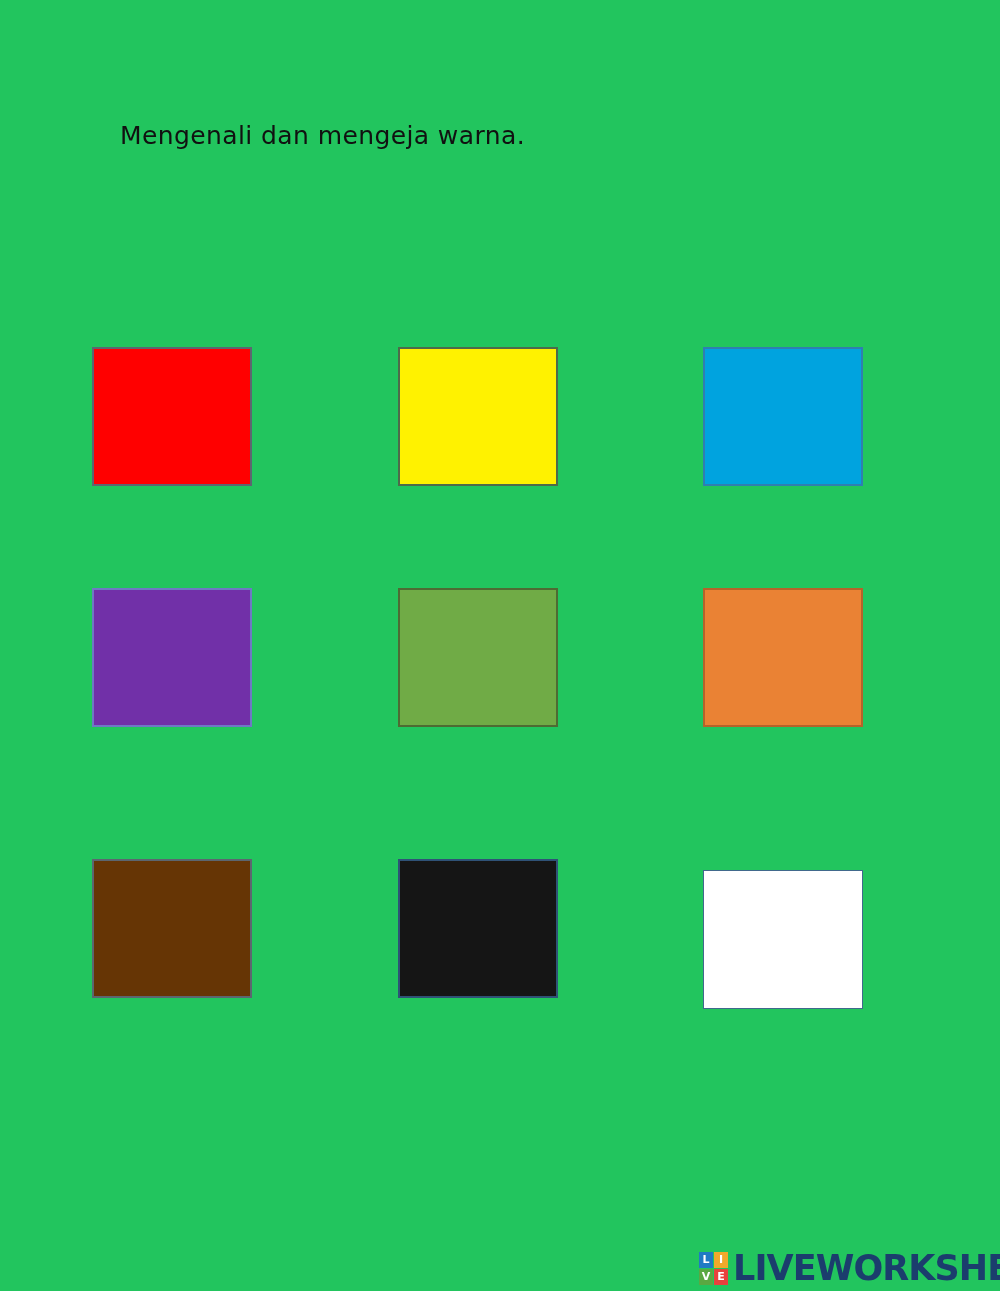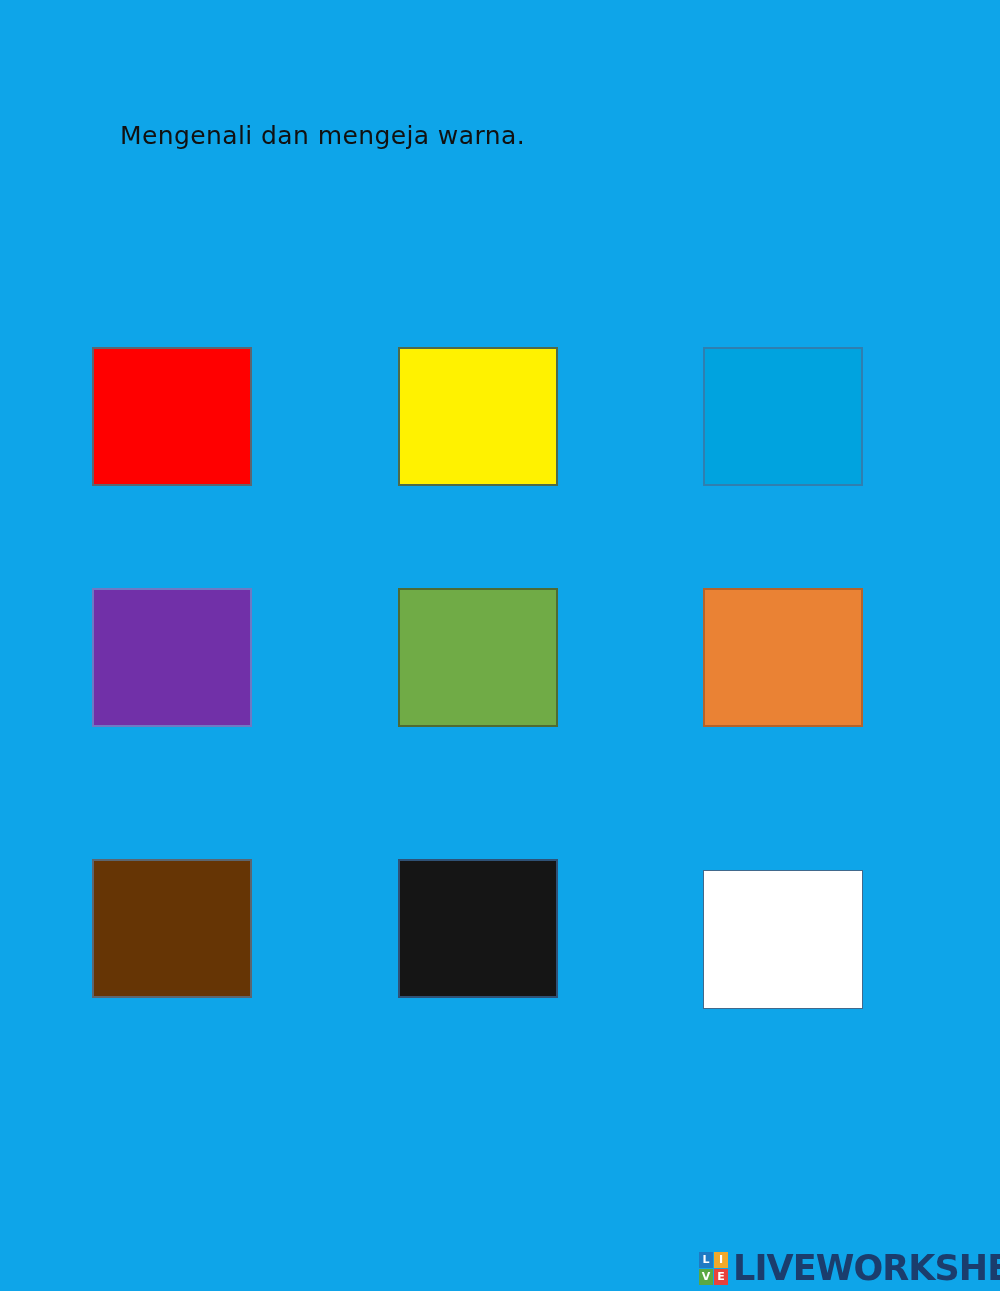--- a/index.html
+++ b/index.html
@@ -108,21 +108,21 @@
     font-size: 35px;
     font-weight: 700;
     letter-spacing: -0.9px;
     color: #1b3d6d;
     line-height: 1;
   }
 </style>
 </head>
 <body>
 
-<div id="worksheet" style="background: #0ea5e9;">
+<div id="worksheet" style="background: #22c55e;">
 
   <div id="instruction" style="color: rgb(17, 17, 17);">Mengenali dan mengeja warna.</div>
 
   <div id="swatch-grid">
 
     <div class="swatch-row row-0">
       <div class="swatch-cell col-0">
         <div class="swatch" style="background: rgb(255, 0, 0); border-color: rgb(92, 102, 112);"></div>
       </div>
       <div class="swatch-cell col-1">

